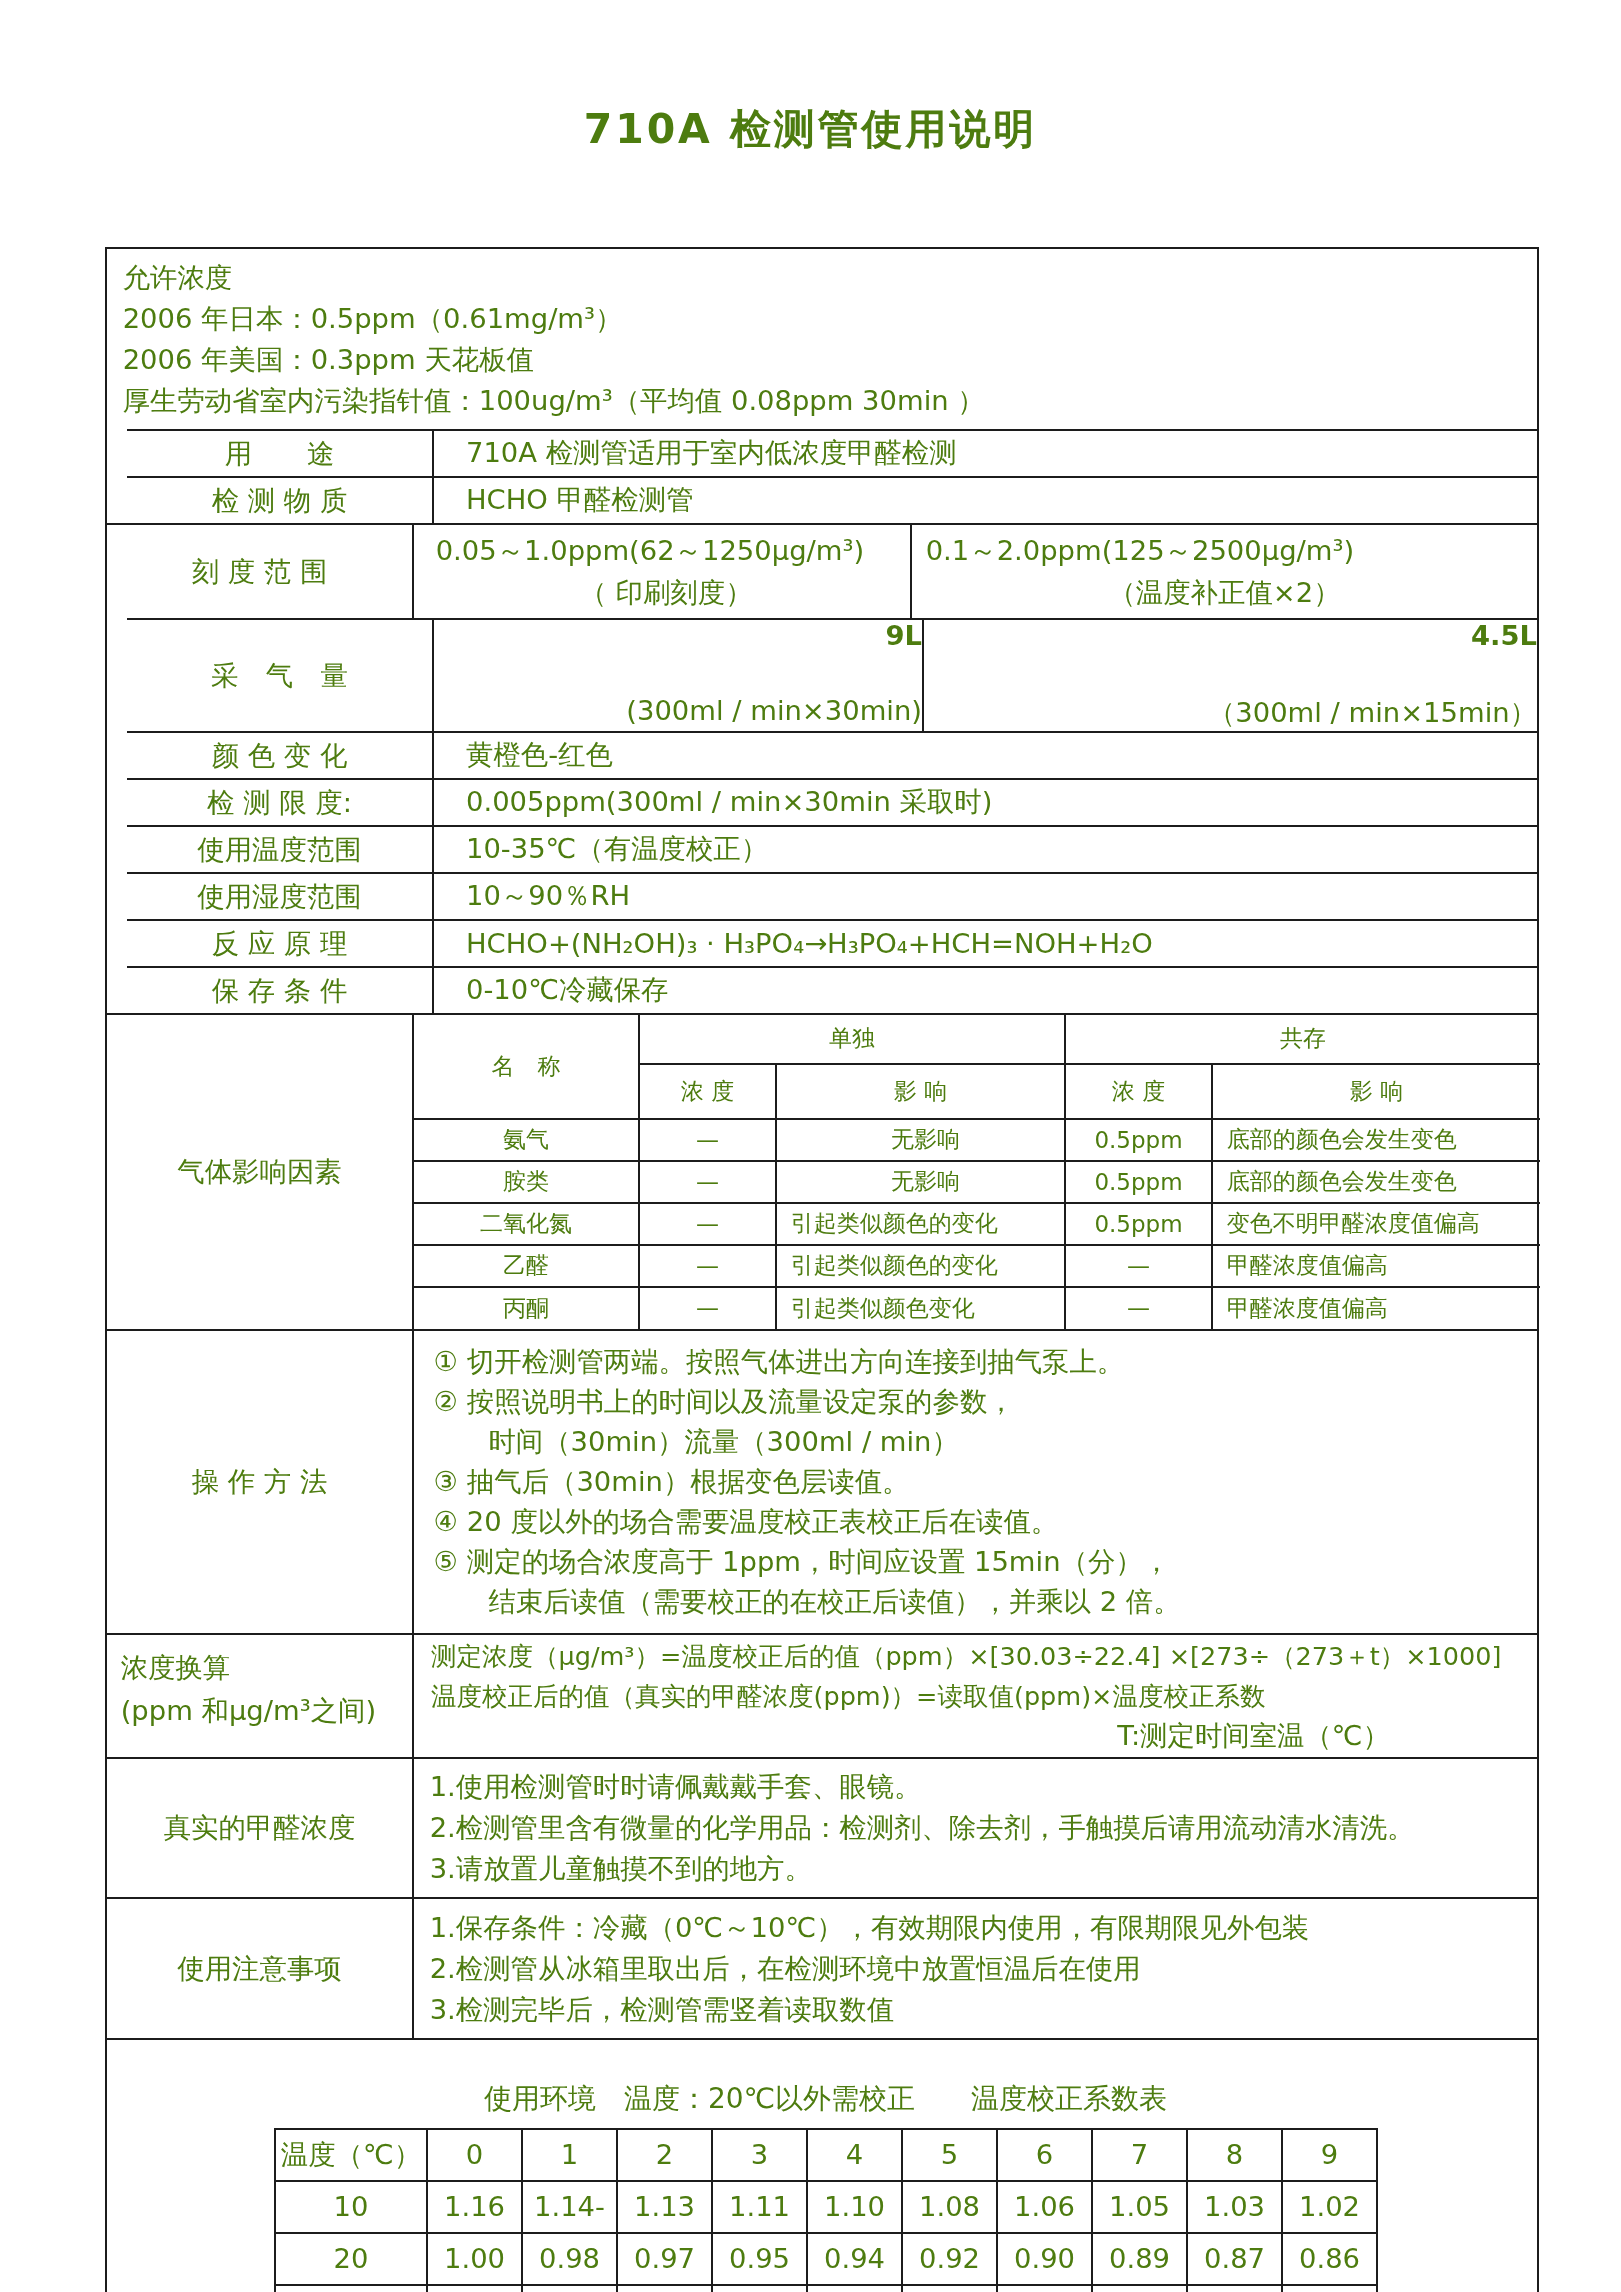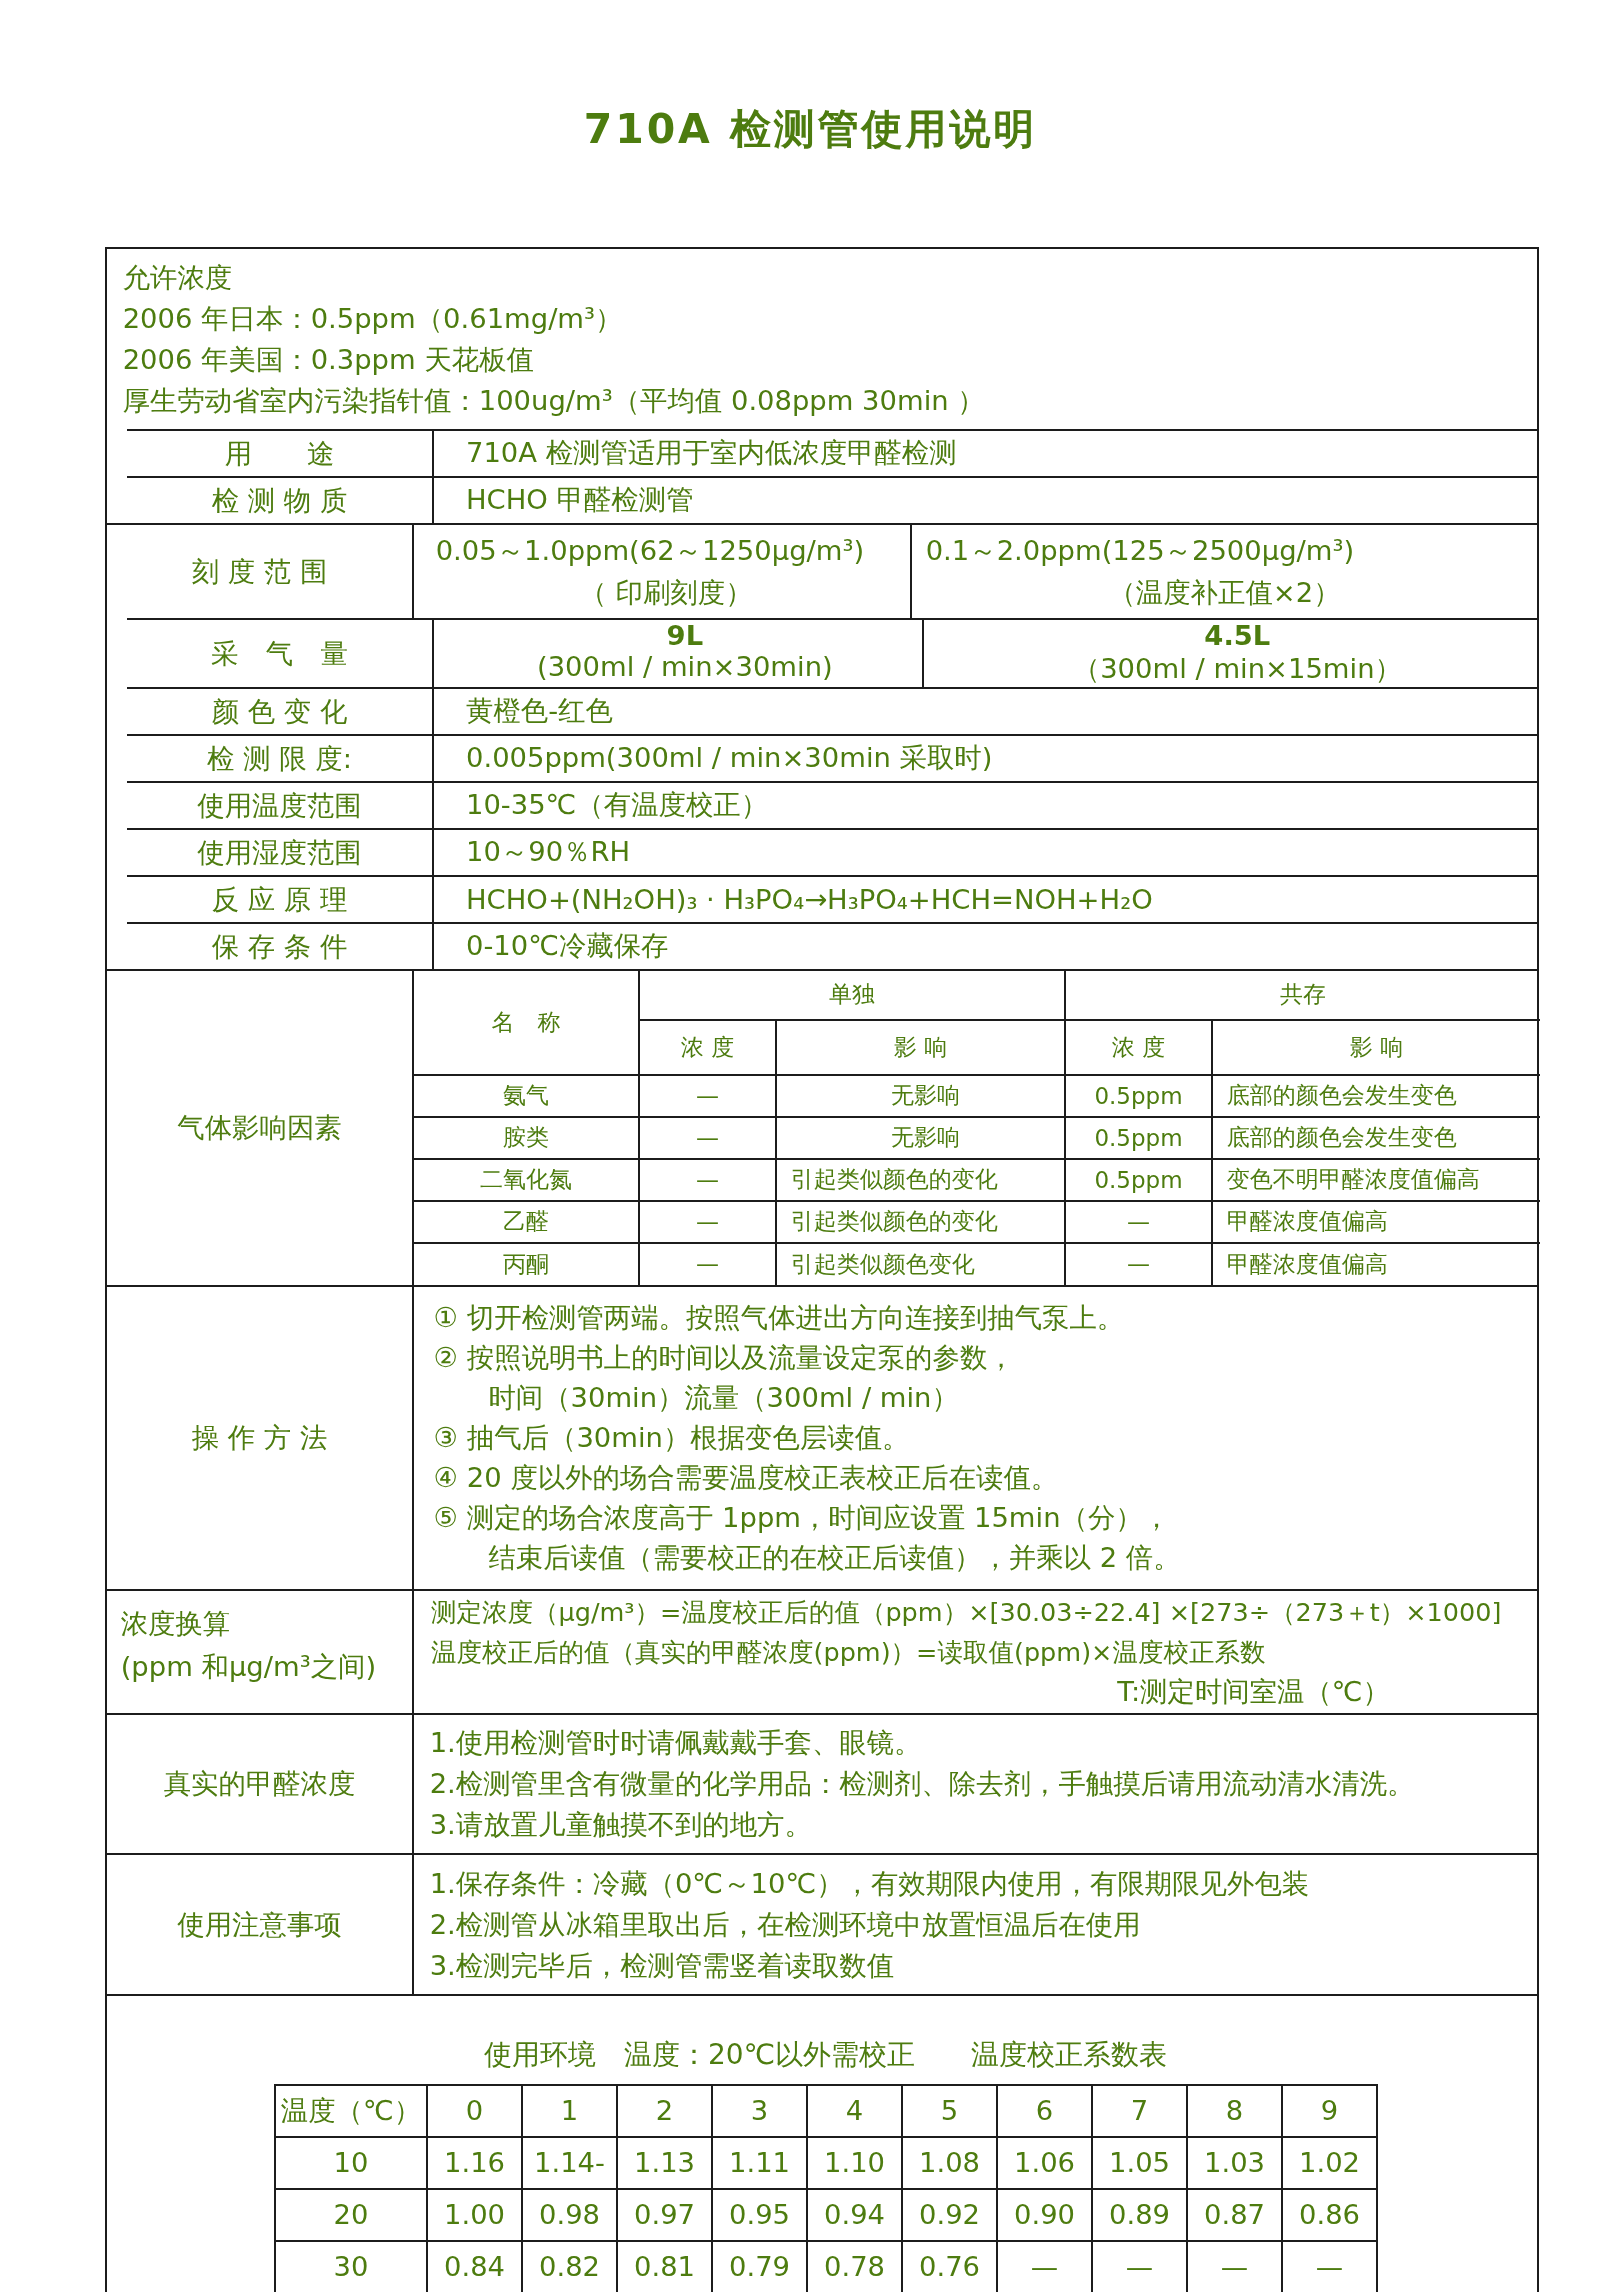--- a/index.html
+++ b/index.html
@@ -35,21 +35,21 @@
   .permitted .pline{line-height:41px;white-space:nowrap;}
   
   .h48{min-height:47px;margin-left:20px;}
   
   .valwrap{flex:1;display:flex;}
   .halfL{width:490px;flex:0 0 490px;border-right:2px solid #1c1c1c;box-sizing:border-box;
     display:flex;flex-direction:column;justify-content:center;font-size:27.4px;}
   .halfR{flex:1;display:flex;flex-direction:column;justify-content:center;font-size:27.4px;}
   .hline1{padding-left:13.7px;line-height:43px;white-space:nowrap;}
   .hline2{text-align:center;line-height:41px;white-space:nowrap;}
-  .halfone{justify-content:center;flex-direction:column;align-items:center;display:flex;}
+  .halfone{justify-content:center;flex-direction:column;align-items:flex-end;display:flex;gap:44px;}
   .halfone.l{justify-content:flex-start;padding-left:13.7px;}
   
   .gasval{flex:1;}
   .gas-table{border-collapse:collapse;width:100%;table-layout:fixed;font-size:23px;}
   .gas-table td{border:2px solid #1c1c1c;text-align:center;padding:0 3.9px;box-sizing:border-box;}
   .gas-table td.nb-l{border-left:none;}
   .gas-table td.nb-t{border-top:none;}
   .gas-table td.nb-r{border-right:none;}
   .gas-table td.nb-b{border-bottom:none;}
   .gas-table tr.gh1 td{height:49px;}

